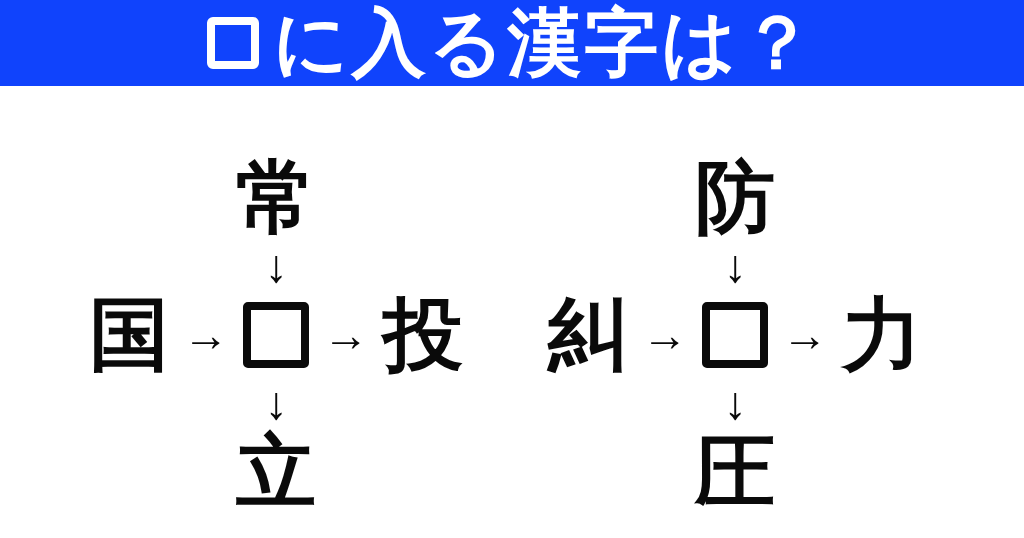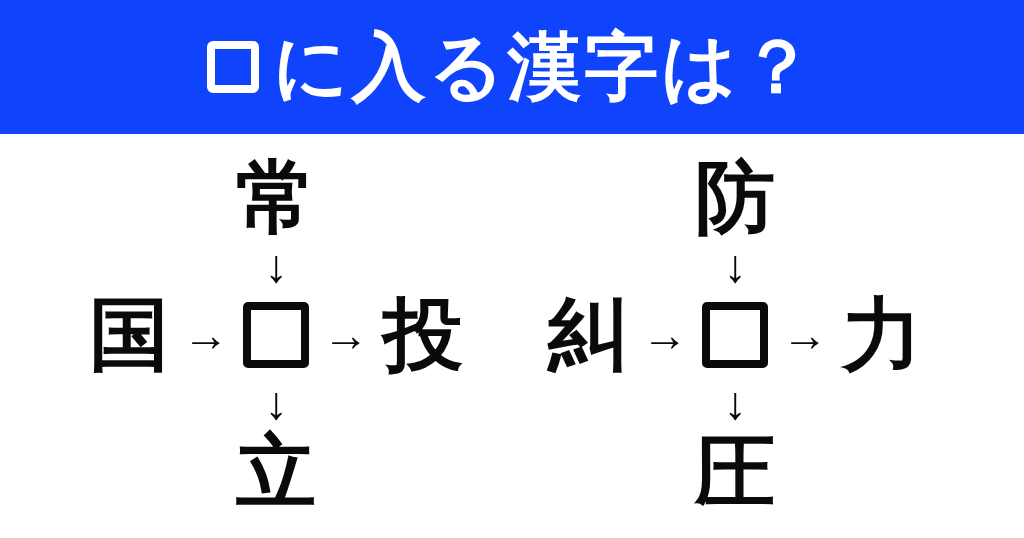--- a/index.html
+++ b/index.html
@@ -16,21 +16,21 @@
     overflow: hidden;
     font-family: "Liberation Sans", "DejaVu Sans", sans-serif;
     position: relative;
   }
 
   
   .banner {
     position: absolute;
     top: 0; left: 0;
     width: 1024px;
-    height: 134px;
+    height: 86px;
     background: var(--banner-blue);
     display: flex;
     align-items: center;
     justify-content: center;
   }
   .title-square {
     width: 52px;
     height: 52px;
     border: 8px solid var(--banner-text);
     border-radius: 6px;

